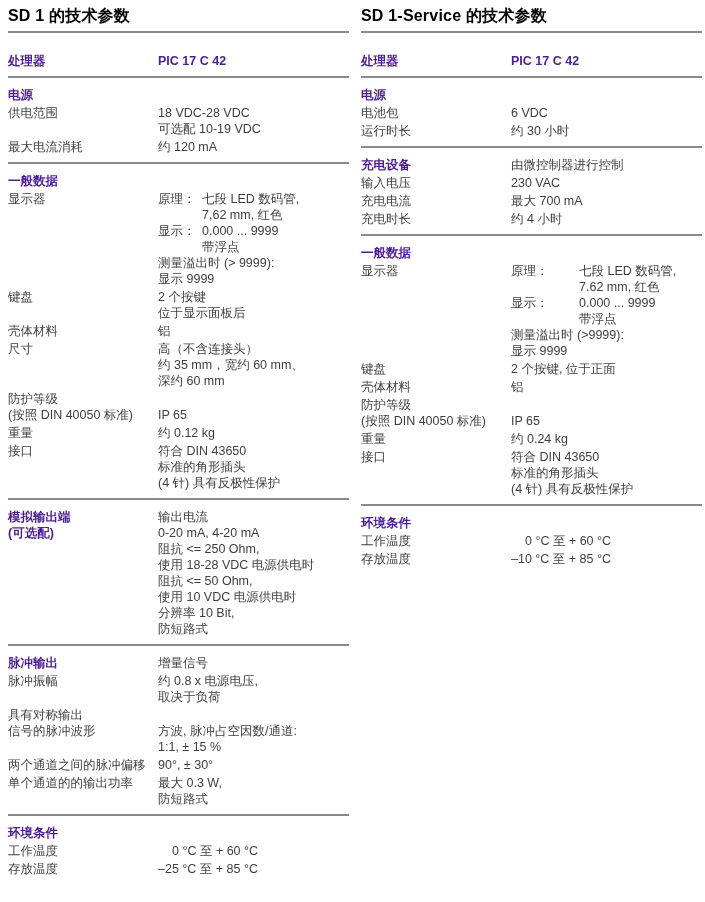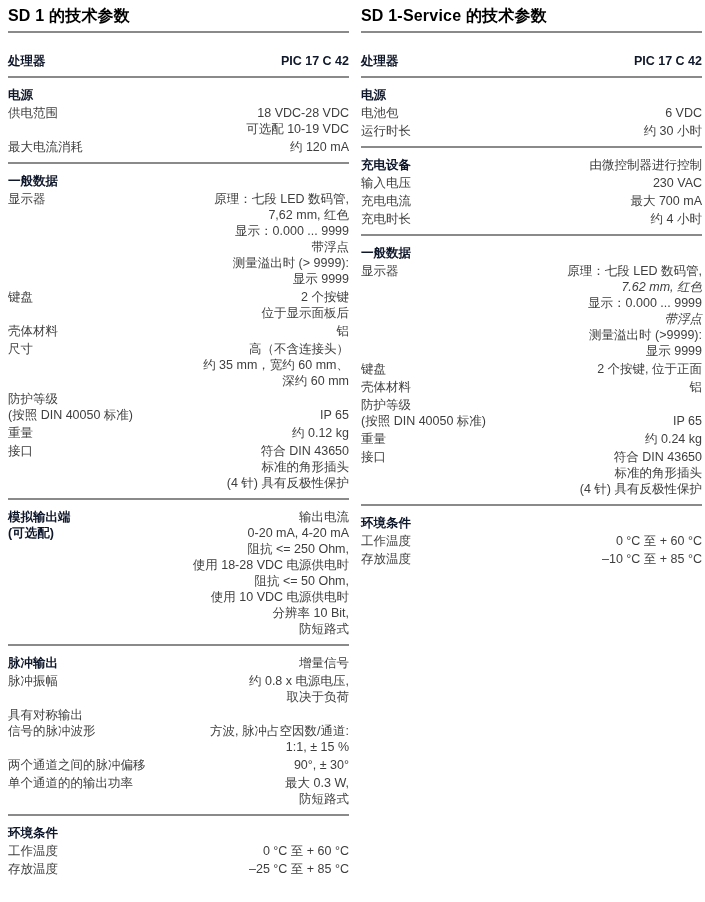--- a/index.html
+++ b/index.html
@@ -10,27 +10,27 @@
     font-size:12.5px;
   }
   .page{display:flex;padding:6px 6px 0 8px;gap:12px;}
   .col{width:341px;flex:0 0 341px;}
   .col-title{font-size:16px;font-weight:700;color:#000000;line-height:20px;padding-bottom:5px;letter-spacing:.2px;}
   .rule{height:2px;background:#8a8a8a;}
   .rule-title{margin-bottom:20px;}
   .rule-sec{margin:7px 0 9px 0;}
   .row{display:flex;margin-bottom:2px;}
   .lbl{flex:0 0 150px;}
-  .val{flex:1;min-width:0;text-align:right;}
+  .val{flex:1;min-width:0;}
   .line{display:block;line-height:16px;min-height:16px;white-space:nowrap;}
-  .b{font-weight:700;color:#0f172a;}
+  .b{font-weight:700;color:#4c1d95;}
   .sub{display:inline-block;width:44px;}
   .subw{display:inline-block;width:68px;}
   .ind{padding-left:44px;}
-  .indw{padding-left:68px;font-style:italic;}
+  .indw{padding-left:68px;}
   .tpad{padding-left:14px;}
 </style>
 </head>
 <body>
 
 <div class="page">
 
   <div class="col">
     <div class="col-title">SD 1 的技术参数</div>
     <div class="rule rule-title"></div>

